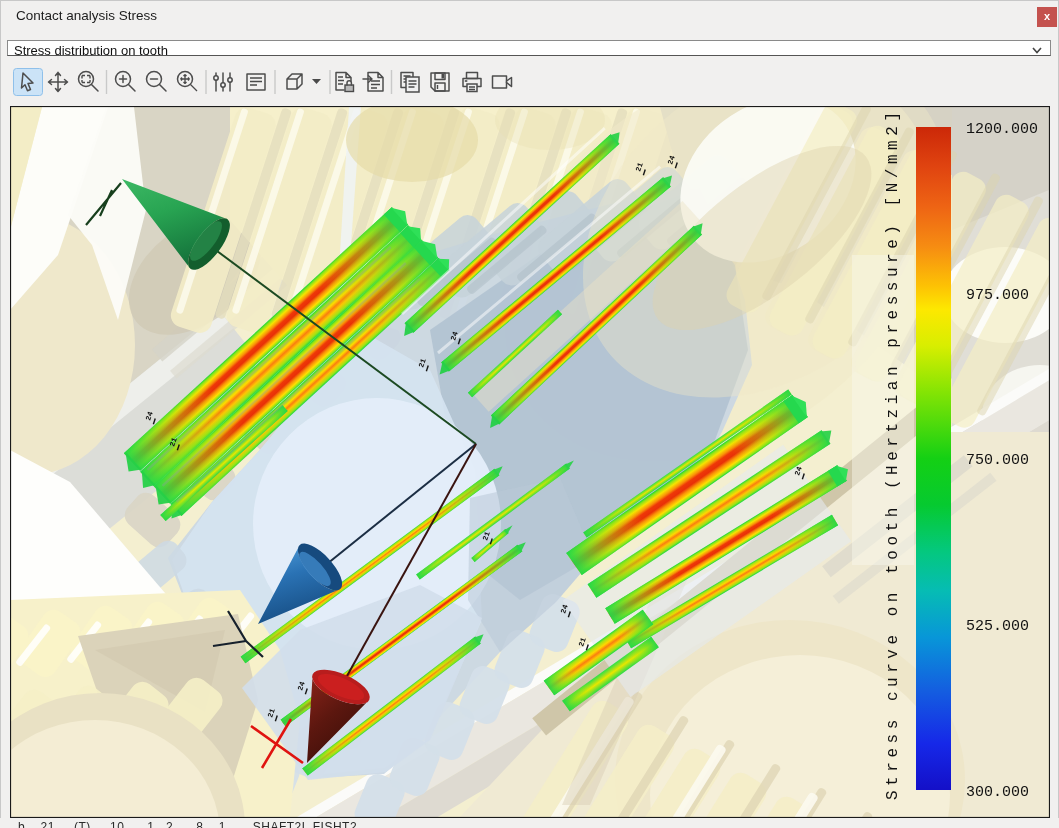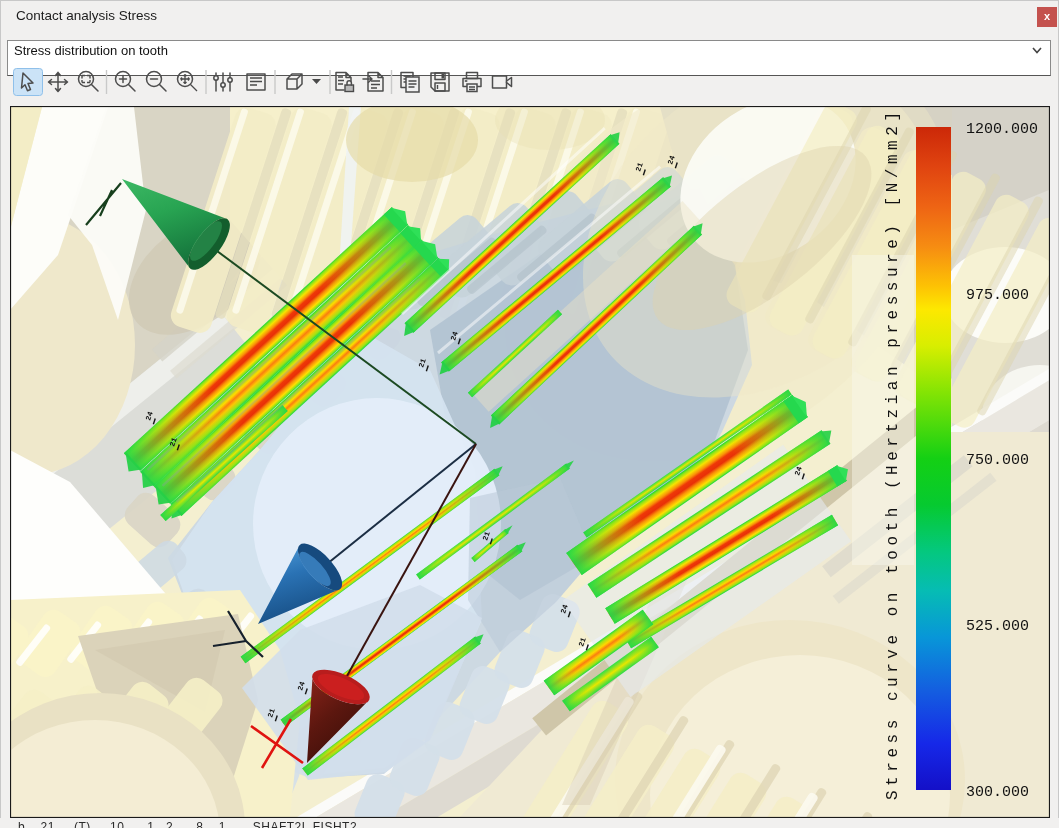--- a/index.html
+++ b/index.html
@@ -1,19 +1,19 @@
 <!DOCTYPE html>
 <html><head><meta charset="utf-8"><style>
 *{margin:0;padding:0;box-sizing:border-box}
 html,body{width:1059px;height:828px;overflow:hidden;background:#f1f0ef;font-family:"Liberation Sans",sans-serif}
 #win{position:absolute;left:0;top:0;width:1059px;height:828px;background:#f1f0ef;border:1px solid #c8c8c8}
 #title{position:absolute;left:16px;top:8px;font-size:13.5px;color:#1c1c1c}
 #close{position:absolute;left:1037px;top:7px;width:20px;height:20px;background:#c4524e;color:#fff;
  font-size:11px;font-weight:bold;text-align:center;line-height:19px}
-#combo{position:absolute;left:7px;top:40px;width:1044px;height:36px;background:#fff;border:1px solid #8a8a8a;border-bottom-color:#555}
+#combo{position:absolute;left:7px;top:40px;width:1044px;height:16px;background:#fff;border:1px solid #8a8a8a;border-bottom-color:#555}
 #combo span{position:absolute;left:6px;top:2px;font-size:13px;color:#111}
 #chev{position:absolute;right:8px;top:6px}
 #tb{position:absolute;left:0;top:61px;width:1059px;height:45px}
 #vp{position:absolute;left:10px;top:106px;width:1040px;height:712px}
 #status{position:absolute;left:0;top:818px;width:1059px;height:26px;background:#f1f0ef;overflow:hidden}
 #status div{position:absolute;left:18px;top:2px;font-size:12px;color:#2a2a2a;letter-spacing:0.5px}
 </style></head>
 <body>
 <div id="win"></div>
 <div id="title">Contact analysis Stress</div>

